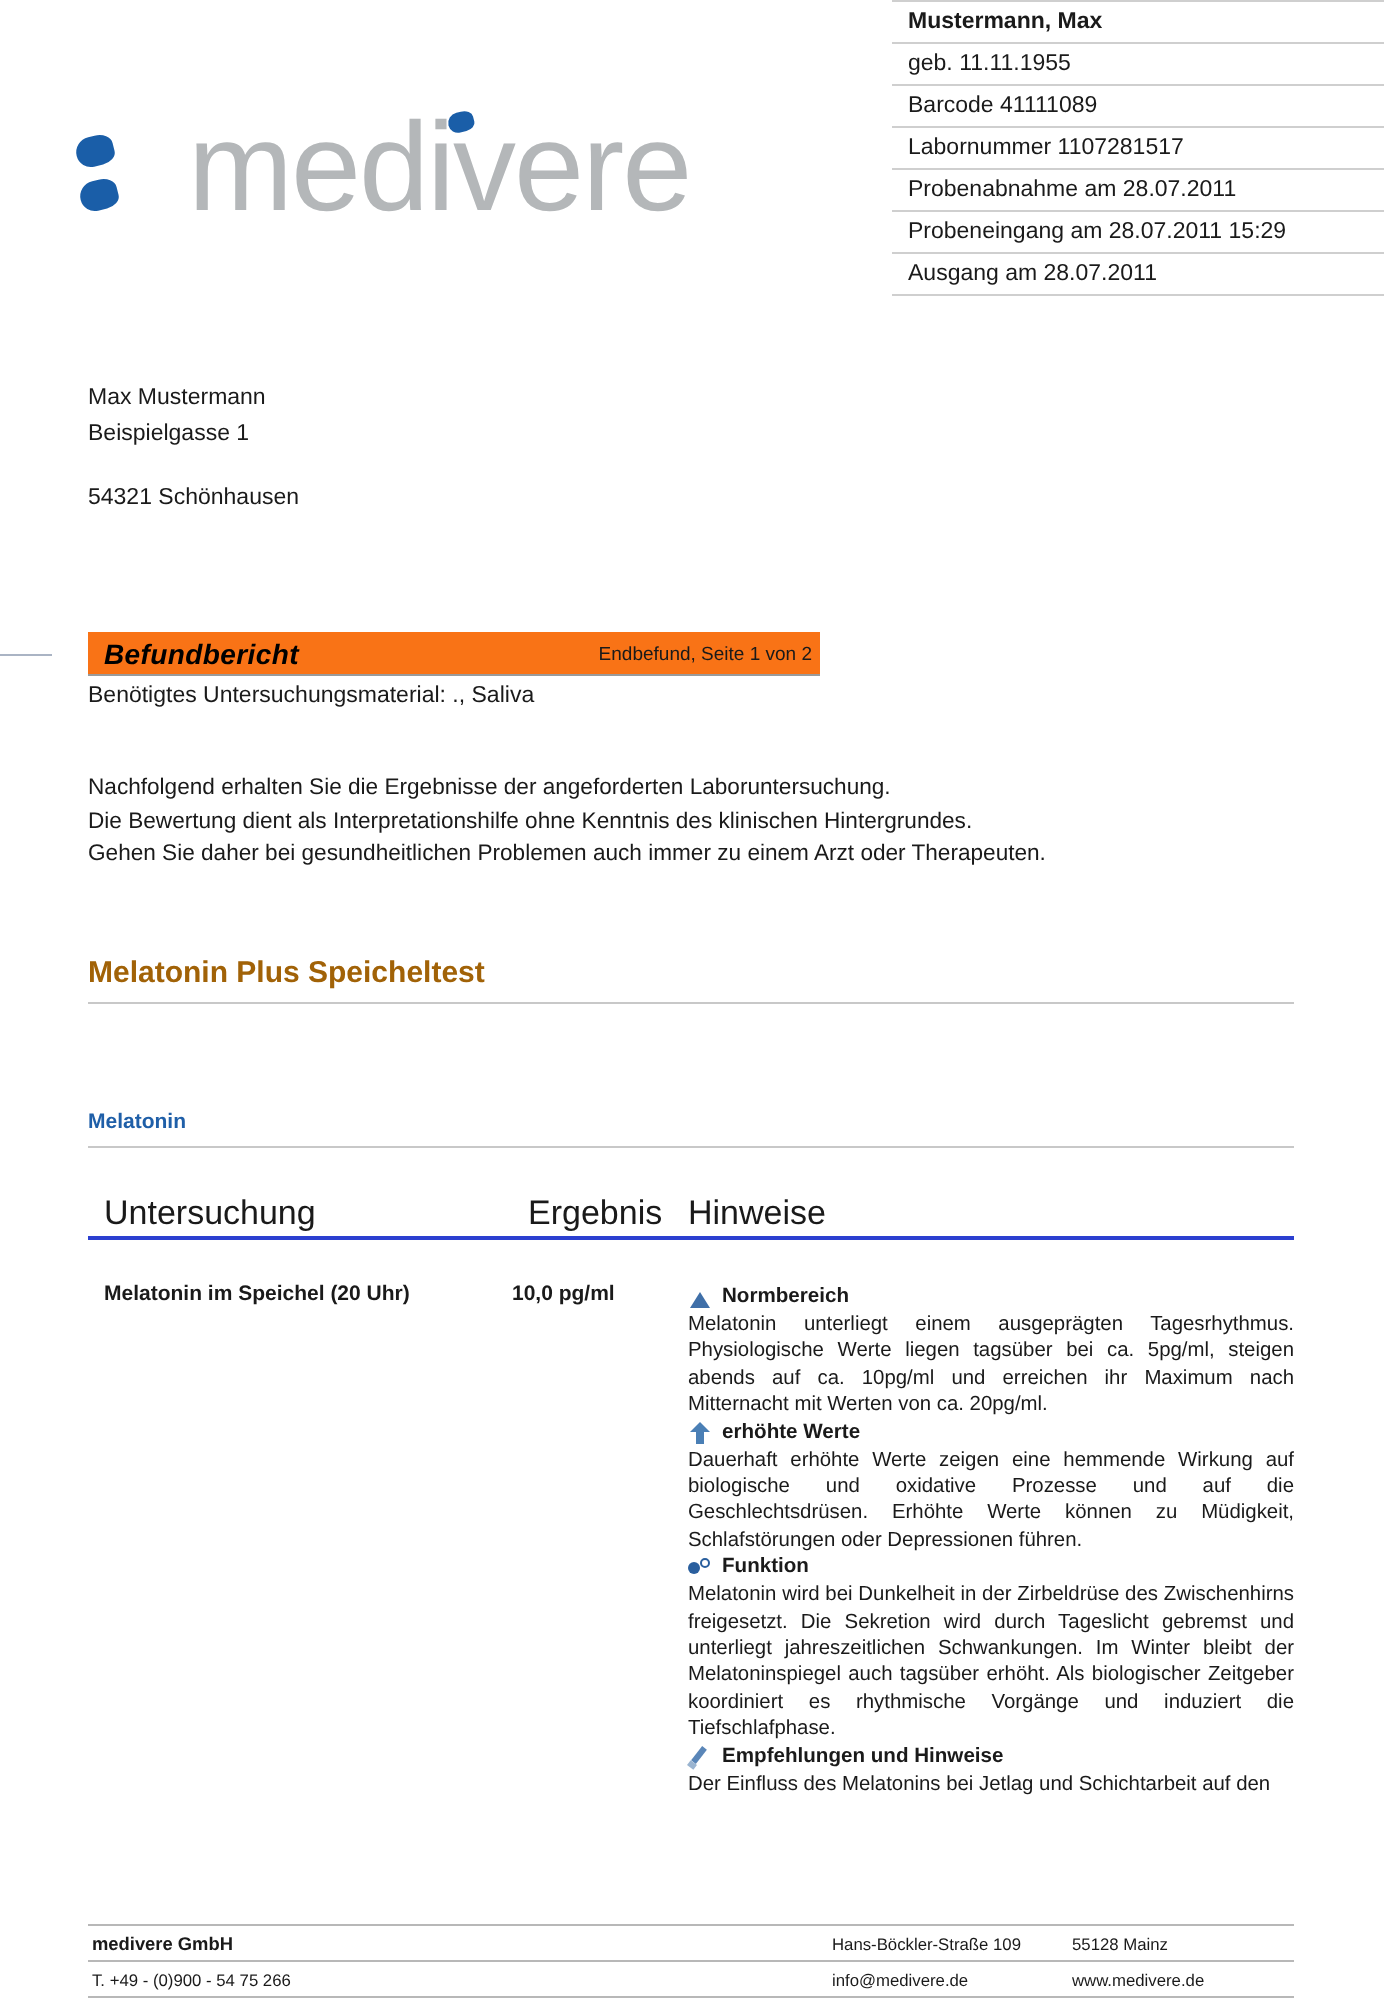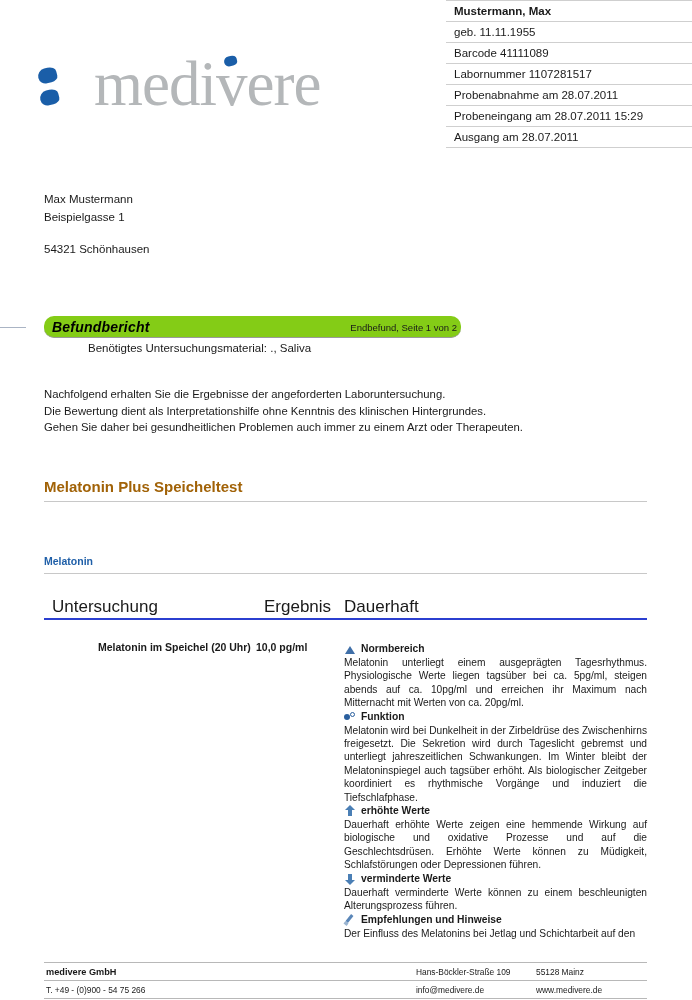--- a/index.html
+++ b/index.html
@@ -43,21 +43,21 @@
     width: 340px;
     height: 70px;
   }
   .logo-text {
     position: absolute;
     left: 60px;
     top: -4px;
     font-size: 63px;
     letter-spacing: -1px;
     color: #b4b7b9;
-    font-family: Liberation Serif, serif;
+    font-family: Liberation Sans, sans-serif;
     font-weight: 400;
   }
   .drop {
     position: absolute;
     background: #1a5ea8;
   }
   .drop-top {
     left: 4px;
     top: 16px;
     width: 19px;
@@ -100,25 +100,24 @@
     width: 26px;
     height: 1px;
     background: #aab4c4;
   }
 
   
   .report-band {
     position: absolute;
     left: 44px;
     top: 316px;
-    width: 417px;
+    width: 366px;
     height: 21px;
-    background: #84cc16;
+    background: #f97316;
     border-bottom: 1px solid #9a9a9a;
-    border-radius: 10px;
   }
   .report-band .title {
     position: absolute;
     left: 8px;
     top: 3px;
     font-weight: bold;
     font-style: italic;
     font-size: 14px;
     letter-spacing: 0.2px;
     color: #000;
@@ -128,21 +127,20 @@
     right: 4px;
     top: 6px;
     font-size: 9.5px;
     color: #1a1a1a;
   }
   .material-line {
     position: absolute;
     left: 44px;
     top: 342px;
     font-size: 11.5px;
-    margin-left: 44px;
   }
 
   
   .intro {
     position: absolute;
     left: 44px;
     top: 386px;
     width: 603px;
     font-size: 11.3px;
     line-height: 16.5px;
@@ -195,21 +193,21 @@
   .th-bew { position: absolute; left: 300px; top: 0; }
 
   .result-row {
     position: absolute;
     left: 44px;
     top: 641px;
     width: 603px;
     font-size: 10.5px;
     font-weight: bold;
   }
-  .rr-name { position: absolute; left: 8px; top: 0; margin-left: 46px; }
+  .rr-name { position: absolute; left: 8px; top: 0; }
   .rr-value { position: absolute; left: 212px; top: 0; }
 
   
   .interp {
     position: absolute;
     left: 344px;
     top: 642px;
     width: 303px;
     font-size: 10.2px;
     line-height: 13.4px;
@@ -411,61 +409,54 @@
   <p>Gehen Sie daher bei gesundheitlichen Problemen auch immer zu einem Arzt oder Therapeuten.</p>
 </div>
 
 <div class="test-heading">Melatonin Plus Speicheltest</div>
 
 <div class="analyte-heading">Melatonin</div>
 
 <div class="table-head">
   <span class="th-unt">Untersuchung</span>
   <span class="th-erg">Ergebnis</span>
-  <span class="th-bew">Dauerhaft</span>
+  <span class="th-bew">Hinweise</span>
 </div>
 
 <div class="result-row">
   <span class="rr-name">Melatonin im Speichel (20 Uhr)</span>
   <span class="rr-value">10,0 pg/ml</span>
 </div>
 
 <div class="interp">
 
   <div class="block">
     <div class="blk-head">
       <span class="ic ic-mountain"></span>
       <span class="lbl">Normbereich</span>
     </div>
     <p class="body">Melatonin unterliegt einem ausgeprägten Tagesrhythmus. Physiologische Werte liegen tagsüber bei ca. 5pg/ml, steigen abends auf ca. 10pg/ml und erreichen ihr Maximum nach Mitternacht mit Werten von ca. 20pg/ml.</p>
   </div>
 
   <div class="block">
     <div class="blk-head">
+      <span class="ic ic-arrow-up"></span>
+      <span class="lbl">erhöhte Werte</span>
+    </div>
+    <p class="body">Dauerhaft erhöhte Werte zeigen eine hemmende Wirkung auf biologische und oxidative Prozesse und auf die Geschlechtsdrüsen. Erhöhte Werte können zu Müdigkeit, Schlafstörungen oder Depressionen führen.</p>
+  </div>
+
+  <div class="block">
+    <div class="blk-head">
       <span class="ic ic-circles"></span>
       <span class="lbl">Funktion</span>
     </div>
     <p class="body">Melatonin wird bei Dunkelheit in der Zirbeldrüse des Zwischenhirns freigesetzt. Die Sekretion wird durch Tageslicht gebremst und unterliegt jahreszeitlichen Schwankungen. Im Winter bleibt der Melatoninspiegel auch tagsüber erhöht. Als biologischer Zeitgeber koordiniert es rhythmische Vorgänge und induziert die Tiefschlafphase.</p>
   </div>
 
-  <div class="block">
-    <div class="blk-head">
-      <span class="ic ic-arrow-up"></span>
-      <span class="lbl">erhöhte Werte</span>
-    </div>
-    <p class="body">Dauerhaft erhöhte Werte zeigen eine hemmende Wirkung auf biologische und oxidative Prozesse und auf die Geschlechtsdrüsen. Erhöhte Werte können zu Müdigkeit, Schlafstörungen oder Depressionen führen.</p>
-  </div>
-
-  <div class="block">
-    <div class="blk-head">
-      <span class="ic ic-arrow-down"></span>
-      <span class="lbl">verminderte Werte</span>
-    </div>
-    <p class="body">Dauerhaft verminderte Werte können zu einem beschleunigten Alterungsprozess führen.</p>
-  </div>
 
   <div class="block">
     <div class="blk-head">
       <span class="ic ic-pencil"></span>
       <span class="lbl">Empfehlungen und Hinweise</span>
     </div>
     <p class="body">Der Einfluss des Melatonins bei Jetlag und Schichtarbeit auf den</p>
   </div>
 
 </div>

